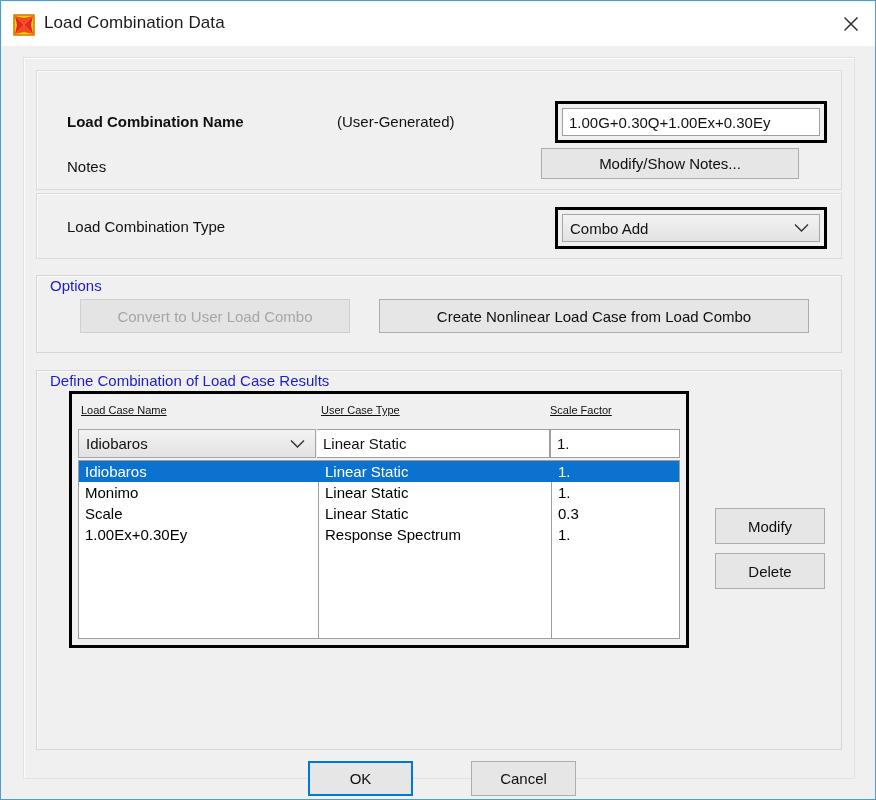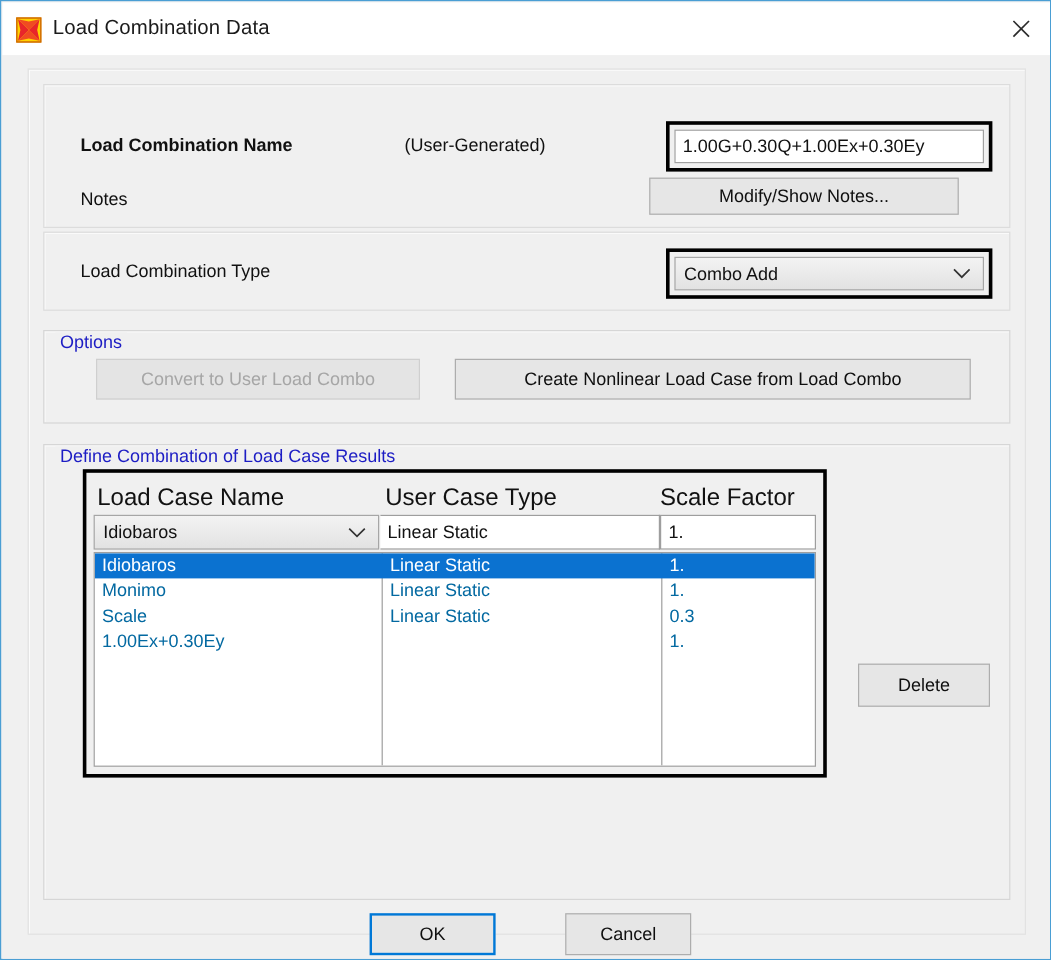--- a/index.html
+++ b/index.html
@@ -172,23 +172,24 @@
 
   
   .tablebox {
     position: absolute;
     box-sizing: border-box;
     border: 3px solid #000000;
     background: #f0f0f0;
   }
   .col-head {
     position: absolute;
-    font-size: 20px;
+    font-size: 11px;
     color: #111;
     white-space: nowrap;
+    text-decoration: underline;
   }
   .editrow-cell {
     position: absolute;
     box-sizing: border-box;
     background: #ffffff;
     border: 1px solid #9e9e9e;
     font-size: 15px;
     color: #111;
     display: flex;
     align-items: center;
@@ -201,21 +202,21 @@
     box-sizing: border-box;
     background: #ffffff;
     border: 1px solid #9e9e9e;
     overflow: hidden;
   }
   .list-row {
     position: relative;
     height: 21px;
     line-height: 21px;
     font-size: 15px;
-    color: #0369a1;
+    color: #000000;
     white-space: nowrap;
   }
   .list-row.selected { background: #0b72d0; color: #ffffff; }
   .cell-name   { position: absolute; left: 6px; }
   .cell-type   { position: absolute; left: 0px; }
   .cell-scale  { position: absolute; left: 0px; }
   .vdiv {
     position: absolute;
     top: 0; bottom: 0;
     width: 1px;
@@ -315,26 +316,28 @@
                   <span class="cell-type" style="left: 246px;">Linear Static</span>
                   <span class="cell-scale" style="left: 479px;">1.</span>
                 </div>
                 <div class="list-row">
                   <span class="cell-name">Scale</span>
                   <span class="cell-type" style="left: 246px;">Linear Static</span>
                   <span class="cell-scale" style="left: 479px;">0.3</span>
                 </div>
                 <div class="list-row">
                   <span class="cell-name">1.00Ex+0.30Ey</span>
+                  <span class="cell-type" style="left: 246px;">Response Spectrum</span>
                   <span class="cell-scale" style="left: 479px;">1.</span>
                 </div>
               </div>
           </div>
         </div>
 
+        <div class="btn" style="left:678px; top:137px; width:110px; height:36px;">Modify</div>
         <div class="btn" style="left:678px; top:182px; width:110px; height:36px;">Delete</div>
       </div>
 
       <div class="btn default" style="left:284px; top:703px; width:105px; height:35px;">OK</div>
       <div class="btn" style="left:447px; top:703px; width:105px; height:35px;">Cancel</div>
 
     </div>
   </div>
 </div>
 

